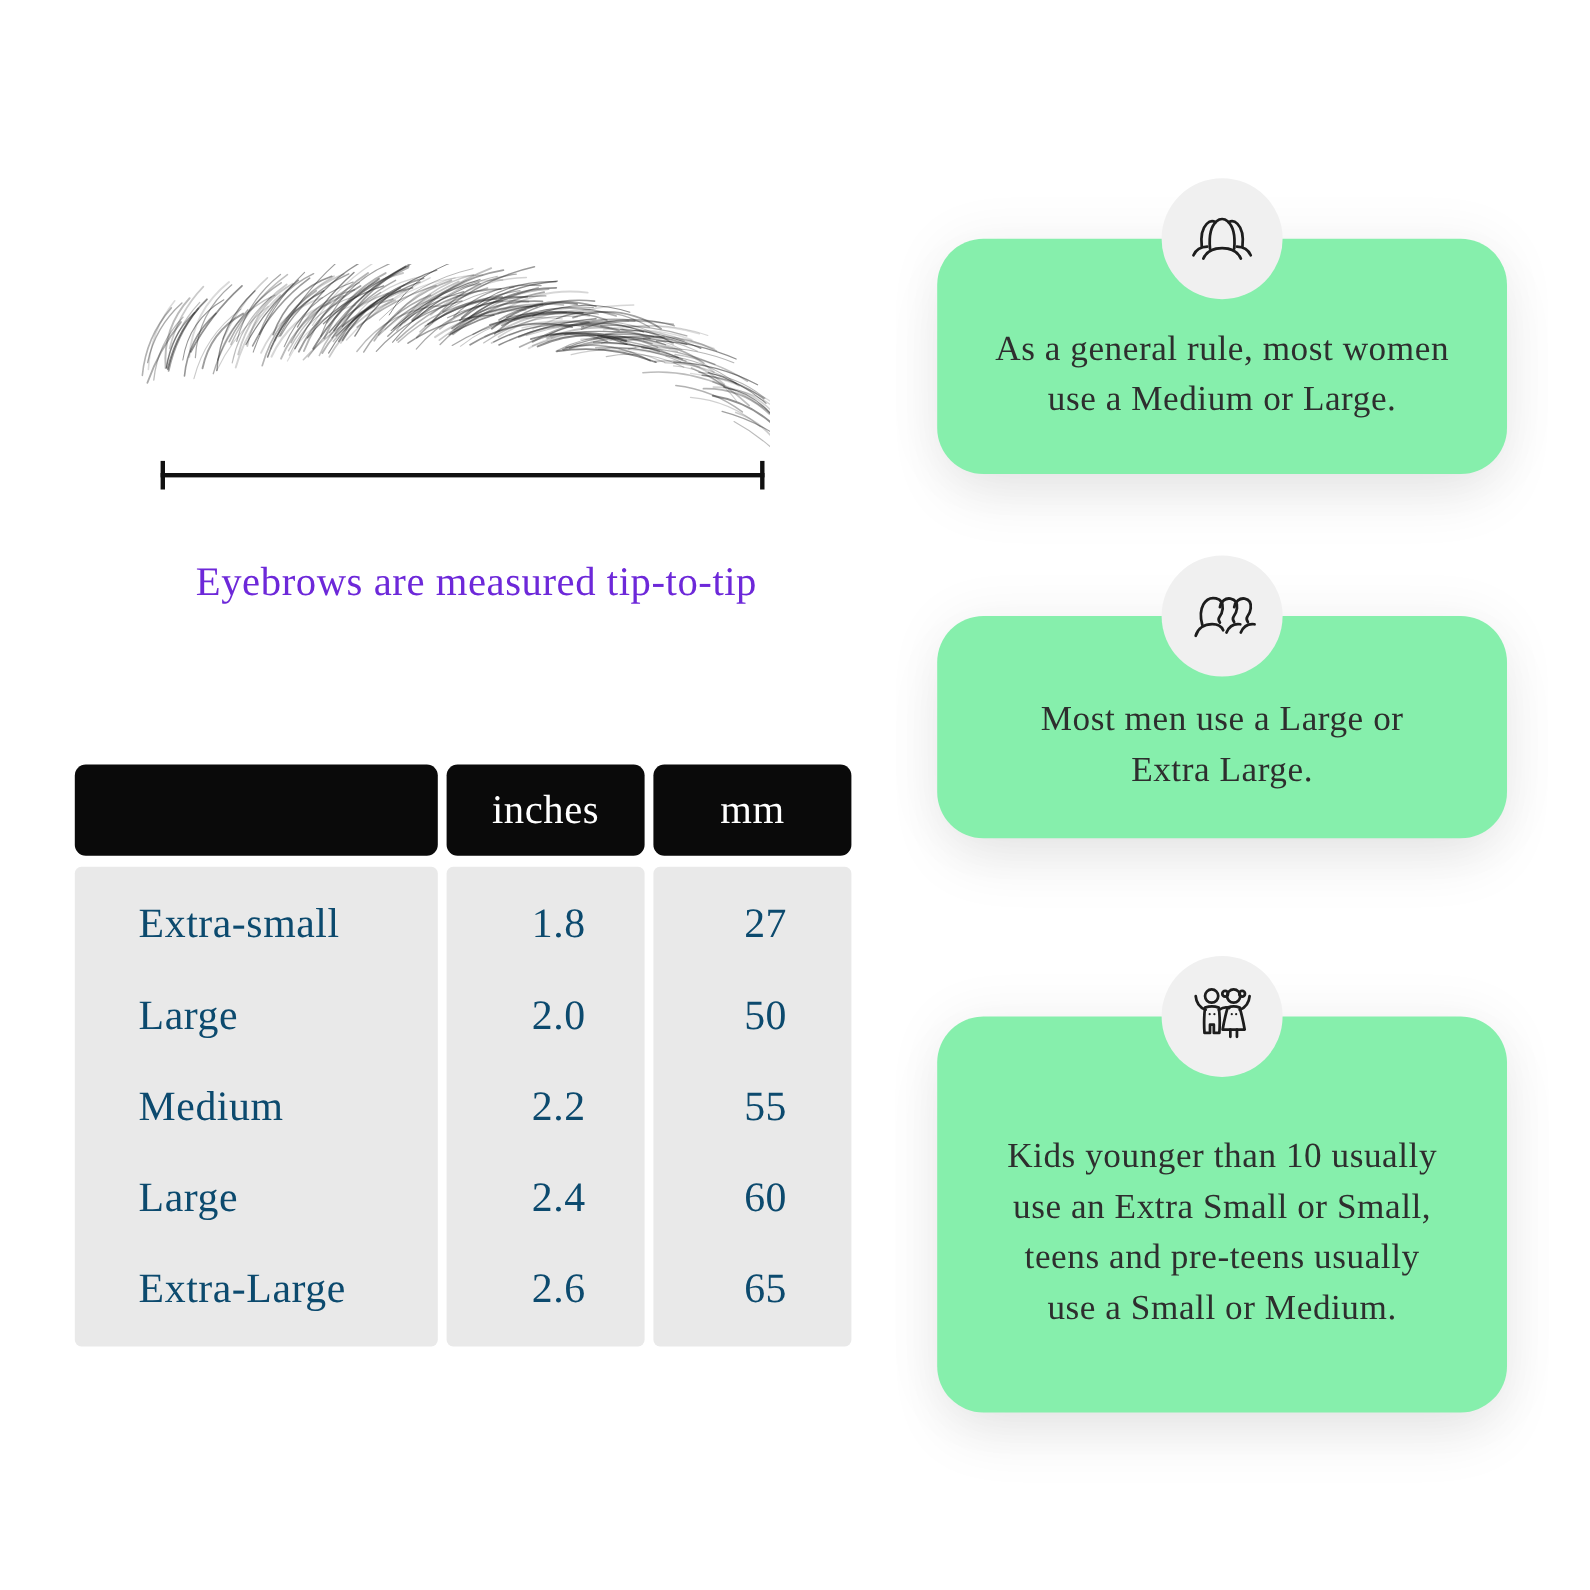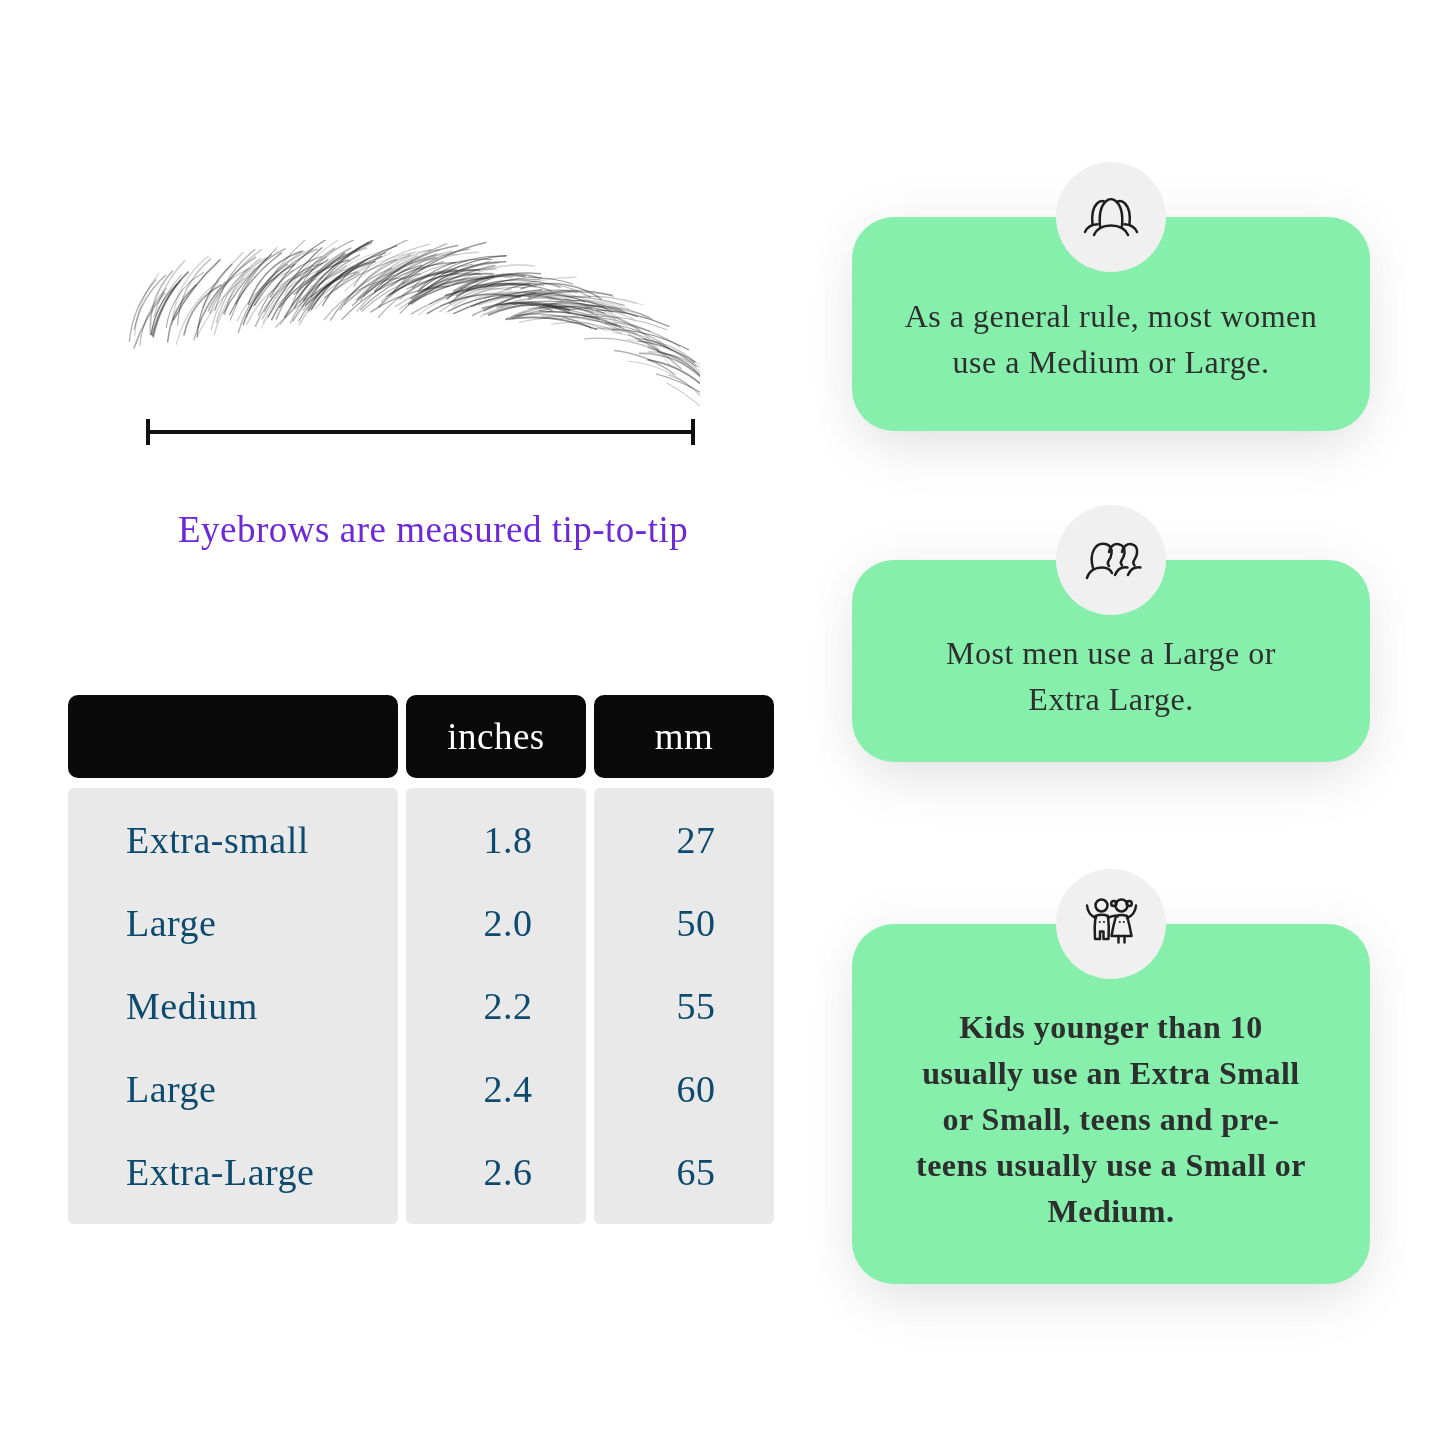--- a/index.html
+++ b/index.html
@@ -312,21 +312,21 @@
       </div>
     </div>
   </div>
 
   <div class="card" style="top:217px;height:214px;">
     <div class="card-text" style="max-width:455px;">As a general rule, most women use a Medium or Large.</div>
   </div>
   <div class="card" style="top:560px;height:202px;">
     <div class="card-text" style="max-width:390px;">Most men use a Large or Extra Large.</div>
   </div>
-  <div class="card" style="top:924px;height:360px;font-weight:bold;">
+  <div class="card" style="top:924px;height:360px;">
     <div class="card-text" style="max-width:400px;">Kids younger than 10 usually use an Extra Small or Small, teens and pre-teens usually use a Small or Medium.</div>
   </div>
 
   <div class="icon-circle" style="top:162px;">
     <svg viewBox="0 0 64 64">
       <path class="icon-stroke" d="M13.5 39 C12.5 30 14 22.5 18 18.5 C20.5 16 23.5 15.5 26 17"></path>
       <path class="icon-stroke" d="M6 47 C8.5 41.5 13 39.5 18.5 39.3"></path>
       <path class="icon-stroke" d="M50.5 39 C51.5 30 50 22.5 46 18.5 C43.5 16 40.5 15.5 38 17"></path>
       <path class="icon-stroke" d="M58 47 C55.5 41.5 51 39.5 45.5 39.3"></path>
       <path class="icon-stroke" d="M21 41 C20 30 22 20.5 27 16.2 C30 13.6 34 13.6 37 16.2 C42 20.5 44 30 43 41"></path>

